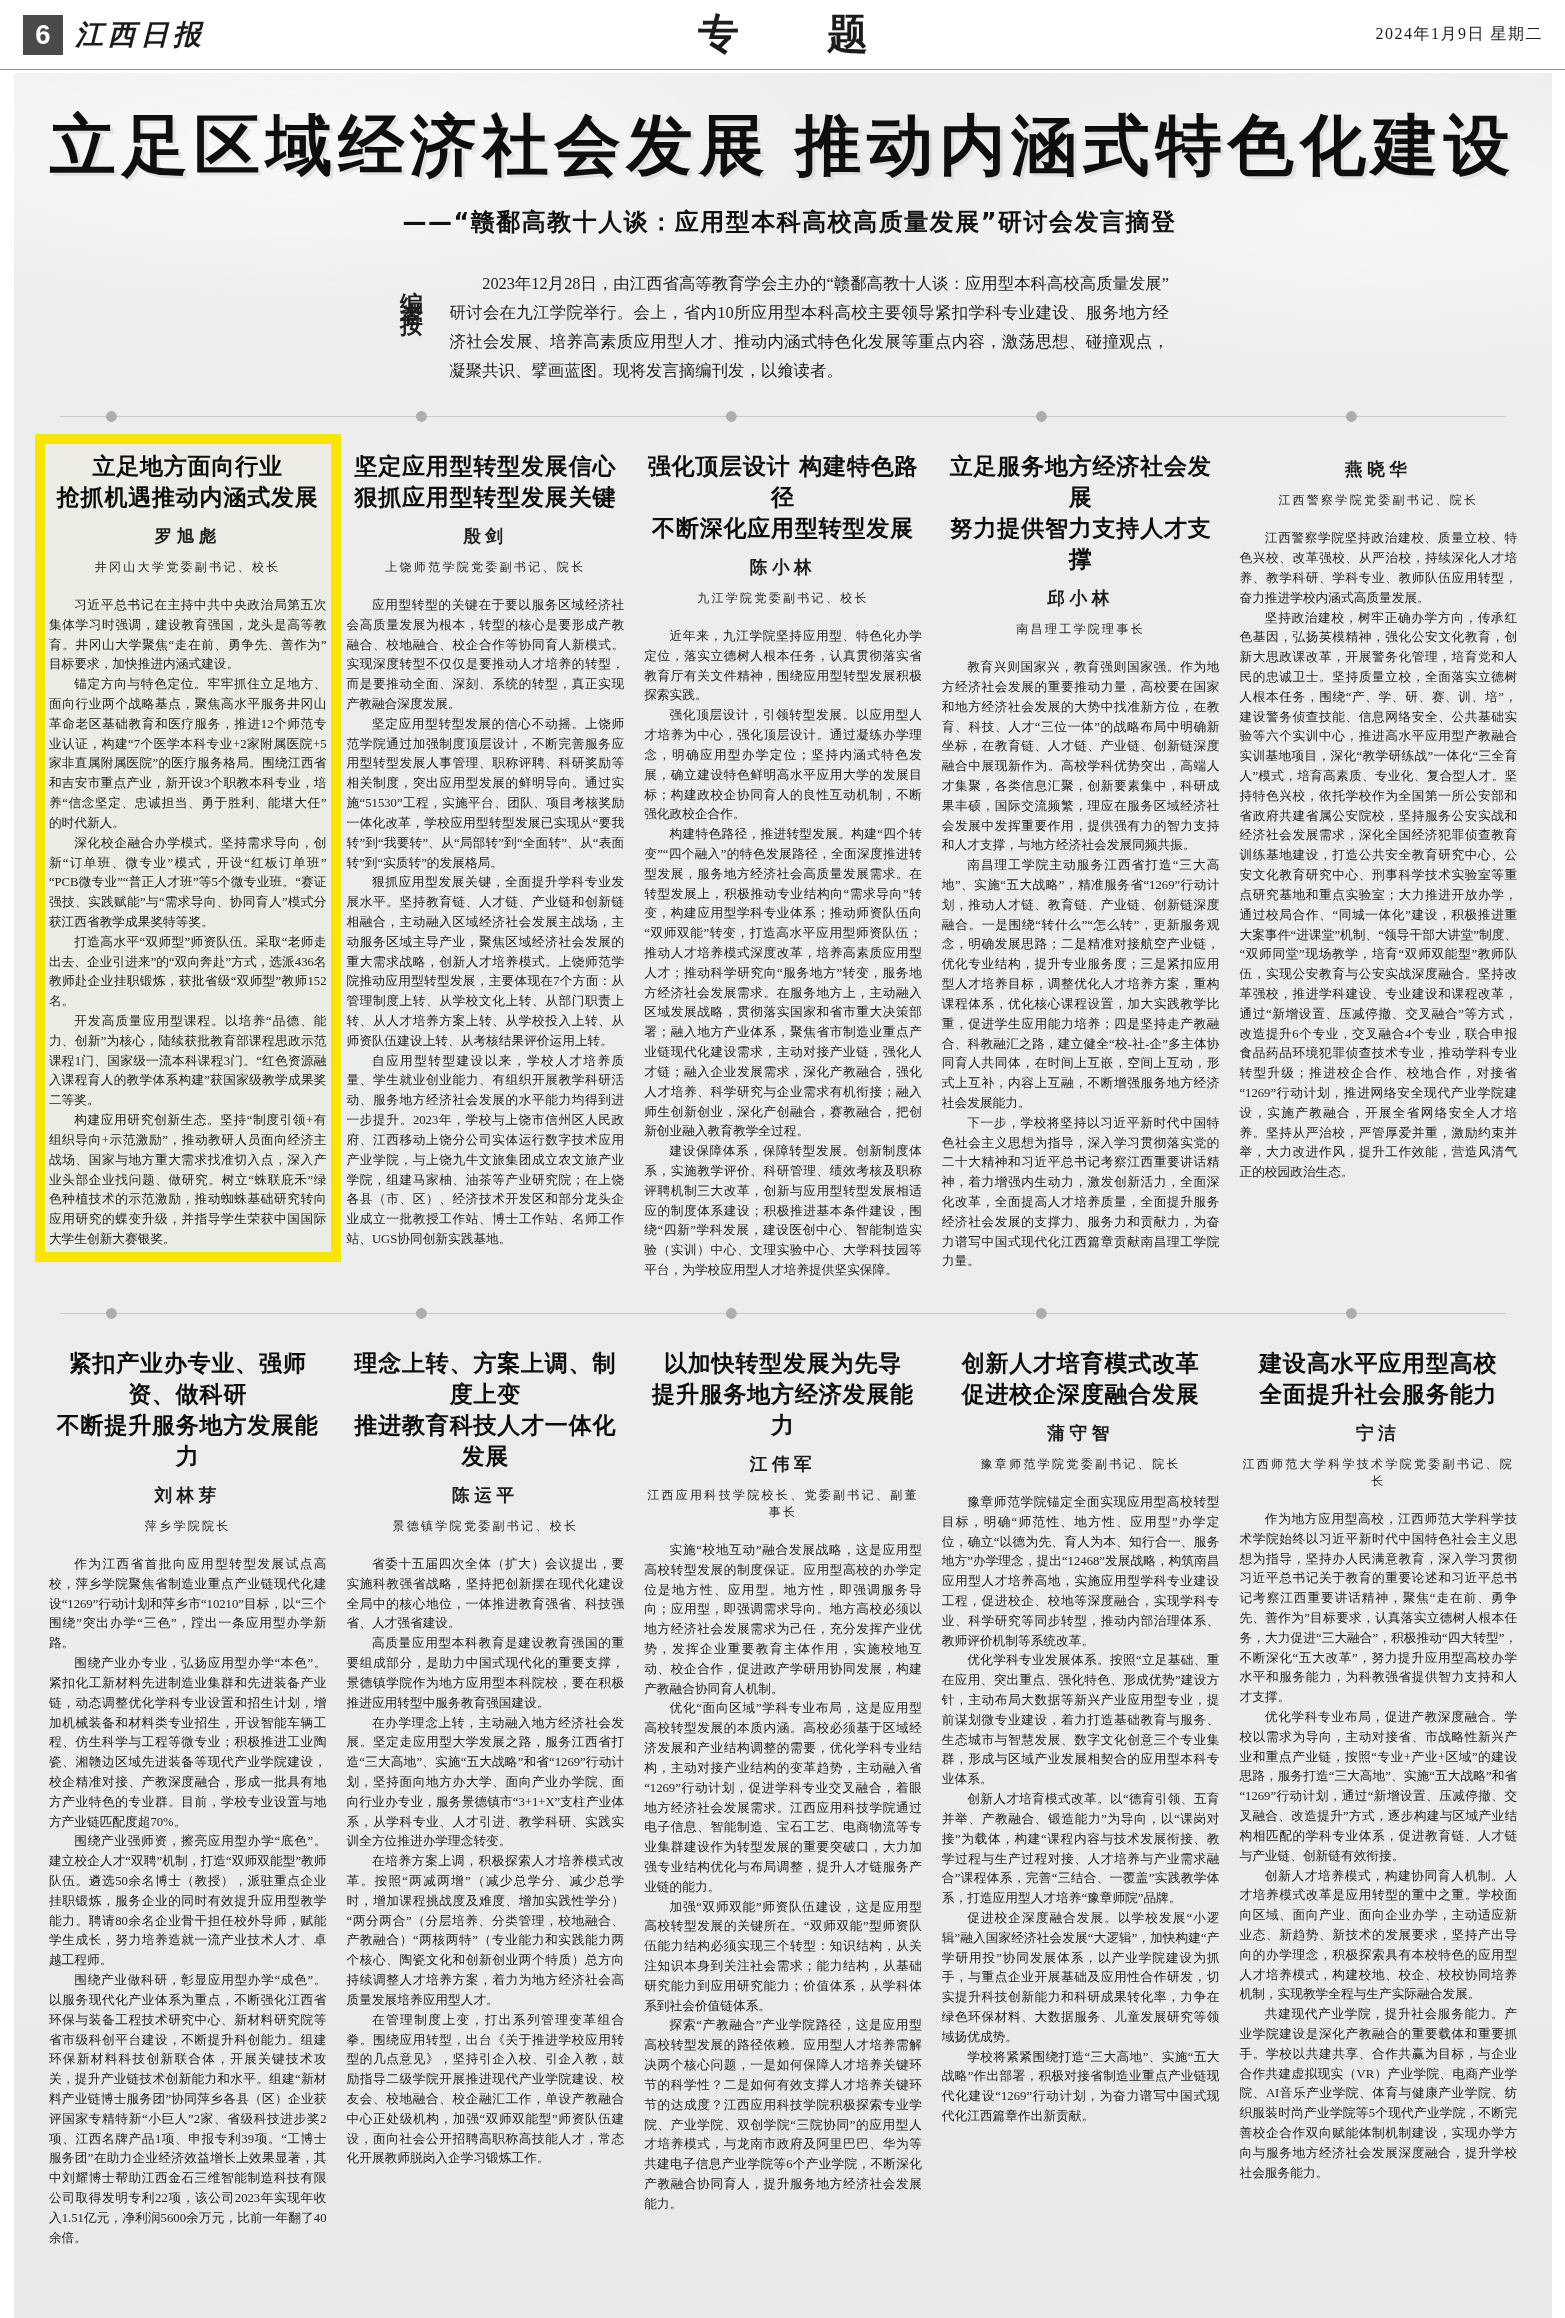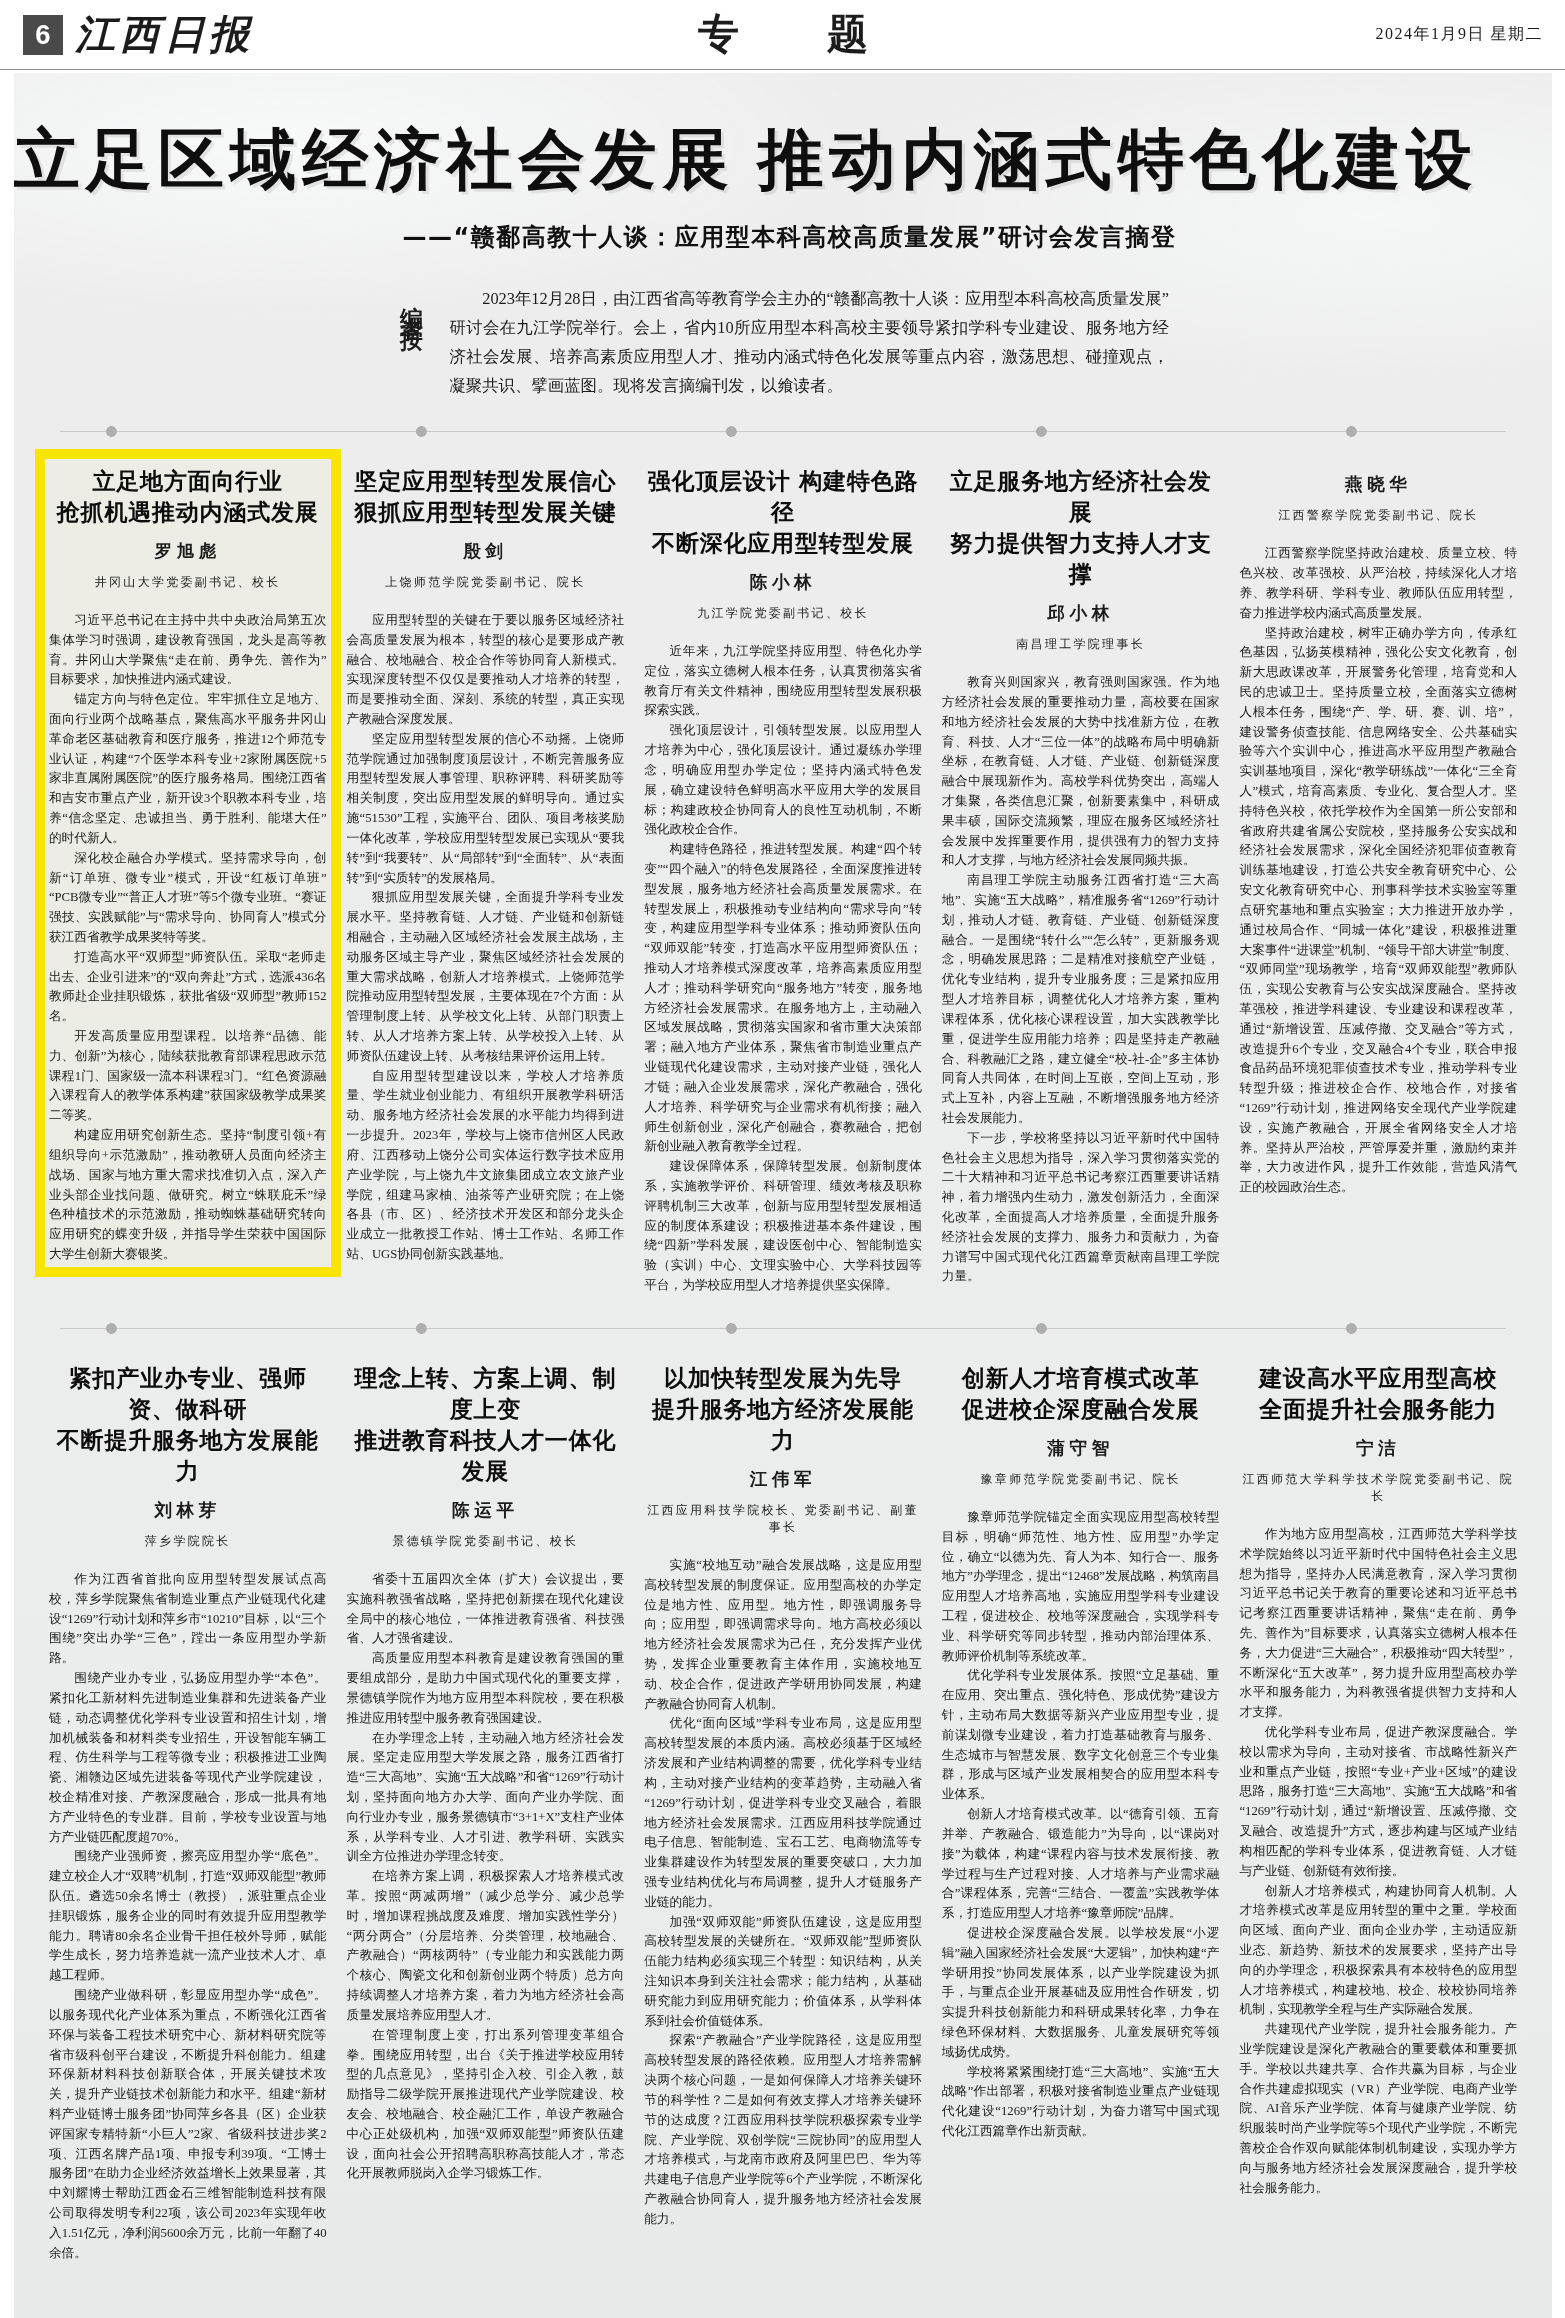--- a/index.html
+++ b/index.html
@@ -15,21 +15,21 @@
     border-bottom:0.8px solid #8f8f8f; background:#fff;
   }
   .mast-left { display:flex; align-items:center; gap:12.2px; width:428px; }
   .pagenum {
     width:40px; height:40px; background:#4a4a4b; color:#fff;
     font-family:"Liberation Sans","DejaVu Sans",sans-serif; font-weight:bold;
     font-size:27.5px; display:flex; align-items:center; justify-content:center;
   }
   .paper-name {
     font-family:Liberation Serif, serif;
-    font-size:40px; font-weight:bold; font-style:italic; letter-spacing:4.6px;
+    font-size:28px; font-weight:bold; font-style:italic; letter-spacing:4.6px;
   }
   .section-name {
     flex:1; text-align:center;
     font-family:"DejaVu Sans","Liberation Sans",sans-serif;
     font-size:41px; font-weight:600; letter-spacing:0.9em; text-indent:0.9em;
   }
   .mast-right { width:428px; text-align:right; font-size:16px; letter-spacing:1.5px; }
 
   
   .sheet {
@@ -38,24 +38,24 @@
       radial-gradient(1070px 321px at 18% 3%, #f8f9f9 0%, rgba(248,249,249,0) 55%),
       radial-gradient(917px 290px at 88% 6%, #f5f6f6 0%, rgba(245,246,246,0) 60%),
       linear-gradient(#ededee 0%, #ebecec 70%, #e7e8e8 100%);
     overflow:hidden;
   }
   .wave {
     position:absolute; left:0; right:0; bottom:0; height:191px; pointer-events:none;
   }
   
   .headline {
-    font-family:Liberation Serif, serif;
+    text-align:center; font-family:Liberation Sans, sans-serif;
     font-weight:900; font-size:66px; line-height:1.22; letter-spacing:6.1px;
     color:#0e0e0e; text-shadow:3.1px 3.1px 0 rgba(0,0,0,0.08);
-    margin-top:16px;
+    margin-top:1px;
   }
   .subhead {
     text-align:center; font-family:"DejaVu Sans","Liberation Sans",sans-serif;
     font-weight:700; font-size:24px; letter-spacing:1.5px; margin-top:20px; color:#111;padding-left:13px;
   }
   
   .ednote {
     width:772px; margin:31px auto 0 auto; display:flex; gap:21.4px; align-items:stretch;
   }
   .ednote-label {

